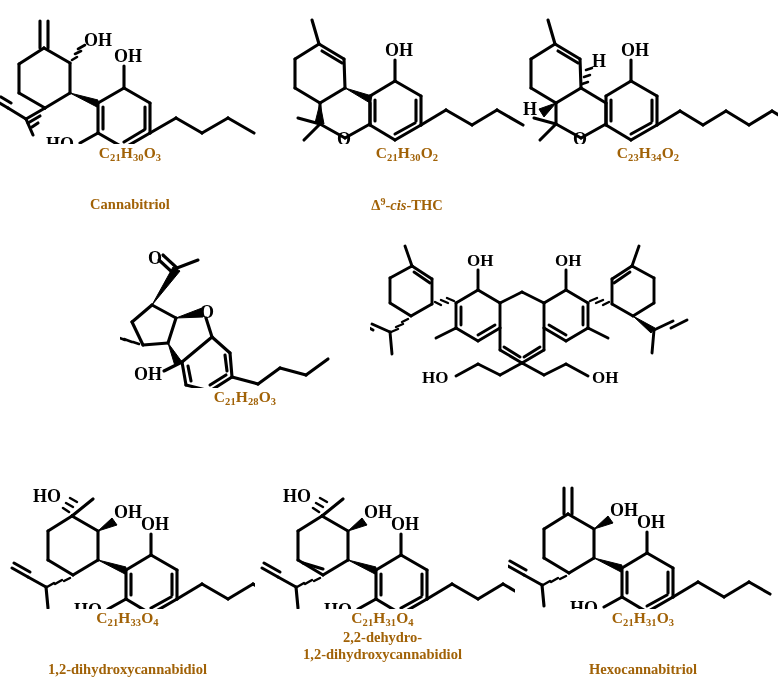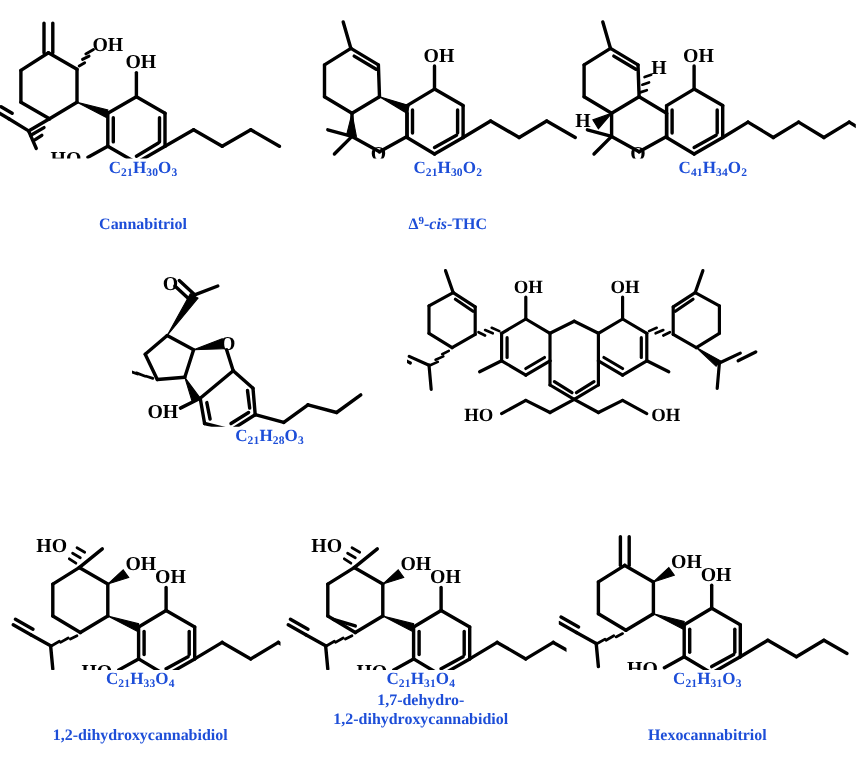--- a/index.html
+++ b/index.html
@@ -8,21 +8,21 @@
     font-family:"Liberation Serif", serif;
     overflow:hidden;position:relative;
   }
   .sheet{position:relative;width:778px;height:522px;}
   .cell{position:absolute;}
   .struct{display:block;}
   .caption{
     text-align:center;
     font-family:"Liberation Serif", serif;
     font-weight:bold;
-    color:#1d4ed8;
+    color:#a16207;
     line-height:1.16;
   }
   .formula{font-size:15.5px;letter-spacing:0.1px;white-space:nowrap;}
   .formula sub{font-size:10.5px;vertical-align:-0.28em;}
   .cname{font-size:14.5px;white-space:nowrap;margin-top:32px;}
   .cname sup{font-size:10px;vertical-align:0.45em;}
   .cname .it{font-style:italic;}
   .cname2{font-size:14.5px;}
   svg text{font-family:"Liberation Serif", serif;font-weight:bold;fill:#000;}
 </style>
@@ -192,21 +192,21 @@
         <line x1="208" y1="107" x2="231" y2="121"></line>
         <line x1="231" y1="121" x2="254" y2="107"></line>
         <line x1="254" y1="107" x2="272" y2="118"></line>
       </g>
       <text x="74" y="63" font-size="18">H</text>
       <text x="103" y="52" font-size="18">OH</text>
       <text x="5" y="111" font-size="18">H</text>
       <text x="55" y="141" font-size="18">O</text>
     </svg>
     <div class="caption">
-      <div class="formula">C<sub>41</sub>H<sub>34</sub>O<sub>2</sub></div>
+      <div class="formula">C<sub>23</sub>H<sub>34</sub>O<sub>2</sub></div>
     </div>
   </div>
 
   <div class="cell" style="left:120px;top:238px;width:250px;">
     <svg class="struct" width="250" height="150" viewBox="0 0 250 150">
       <g fill="none" stroke="#000" stroke-width="3.1" stroke-linecap="round" stroke-linejoin="round">
 
         <line x1="57" y1="30" x2="43" y2="17"></line>
         <line x1="53" y1="35" x2="39" y2="22"></line>
         <line x1="57" y1="30" x2="78" y2="22"></line>
@@ -484,21 +484,21 @@
         <line x1="228" y1="125" x2="253" y2="110"></line>
         <line x1="253" y1="110" x2="272" y2="121"></line>
       </g>
       <text x="33" y="28" font-size="18">HO</text>
       <text x="114" y="44" font-size="18">OH</text>
       <text x="141" y="56" font-size="18">OH</text>
       <text x="74" y="142" font-size="18">HO</text>
     </svg>
     <div class="caption">
       <div class="formula">C<sub>21</sub>H<sub>31</sub>O<sub>4</sub></div>
-      <div class="cname2">1,7-dehydro-</div>
+      <div class="cname2">2,2-dehydro-</div>
       <div class="cname2">1,2-dihydroxycannabidiol</div>
     </div>
   </div>
 
   <div class="cell" style="left:508px;top:474px;width:270px;">
     <svg class="struct" width="270" height="135" viewBox="0 0 270 135">
       <g fill="none" stroke="#000" stroke-width="3.1" stroke-linecap="round" stroke-linejoin="round">
 
         <line x1="56" y1="40" x2="56" y2="14"></line>
         <line x1="64" y1="40" x2="64" y2="14"></line>

